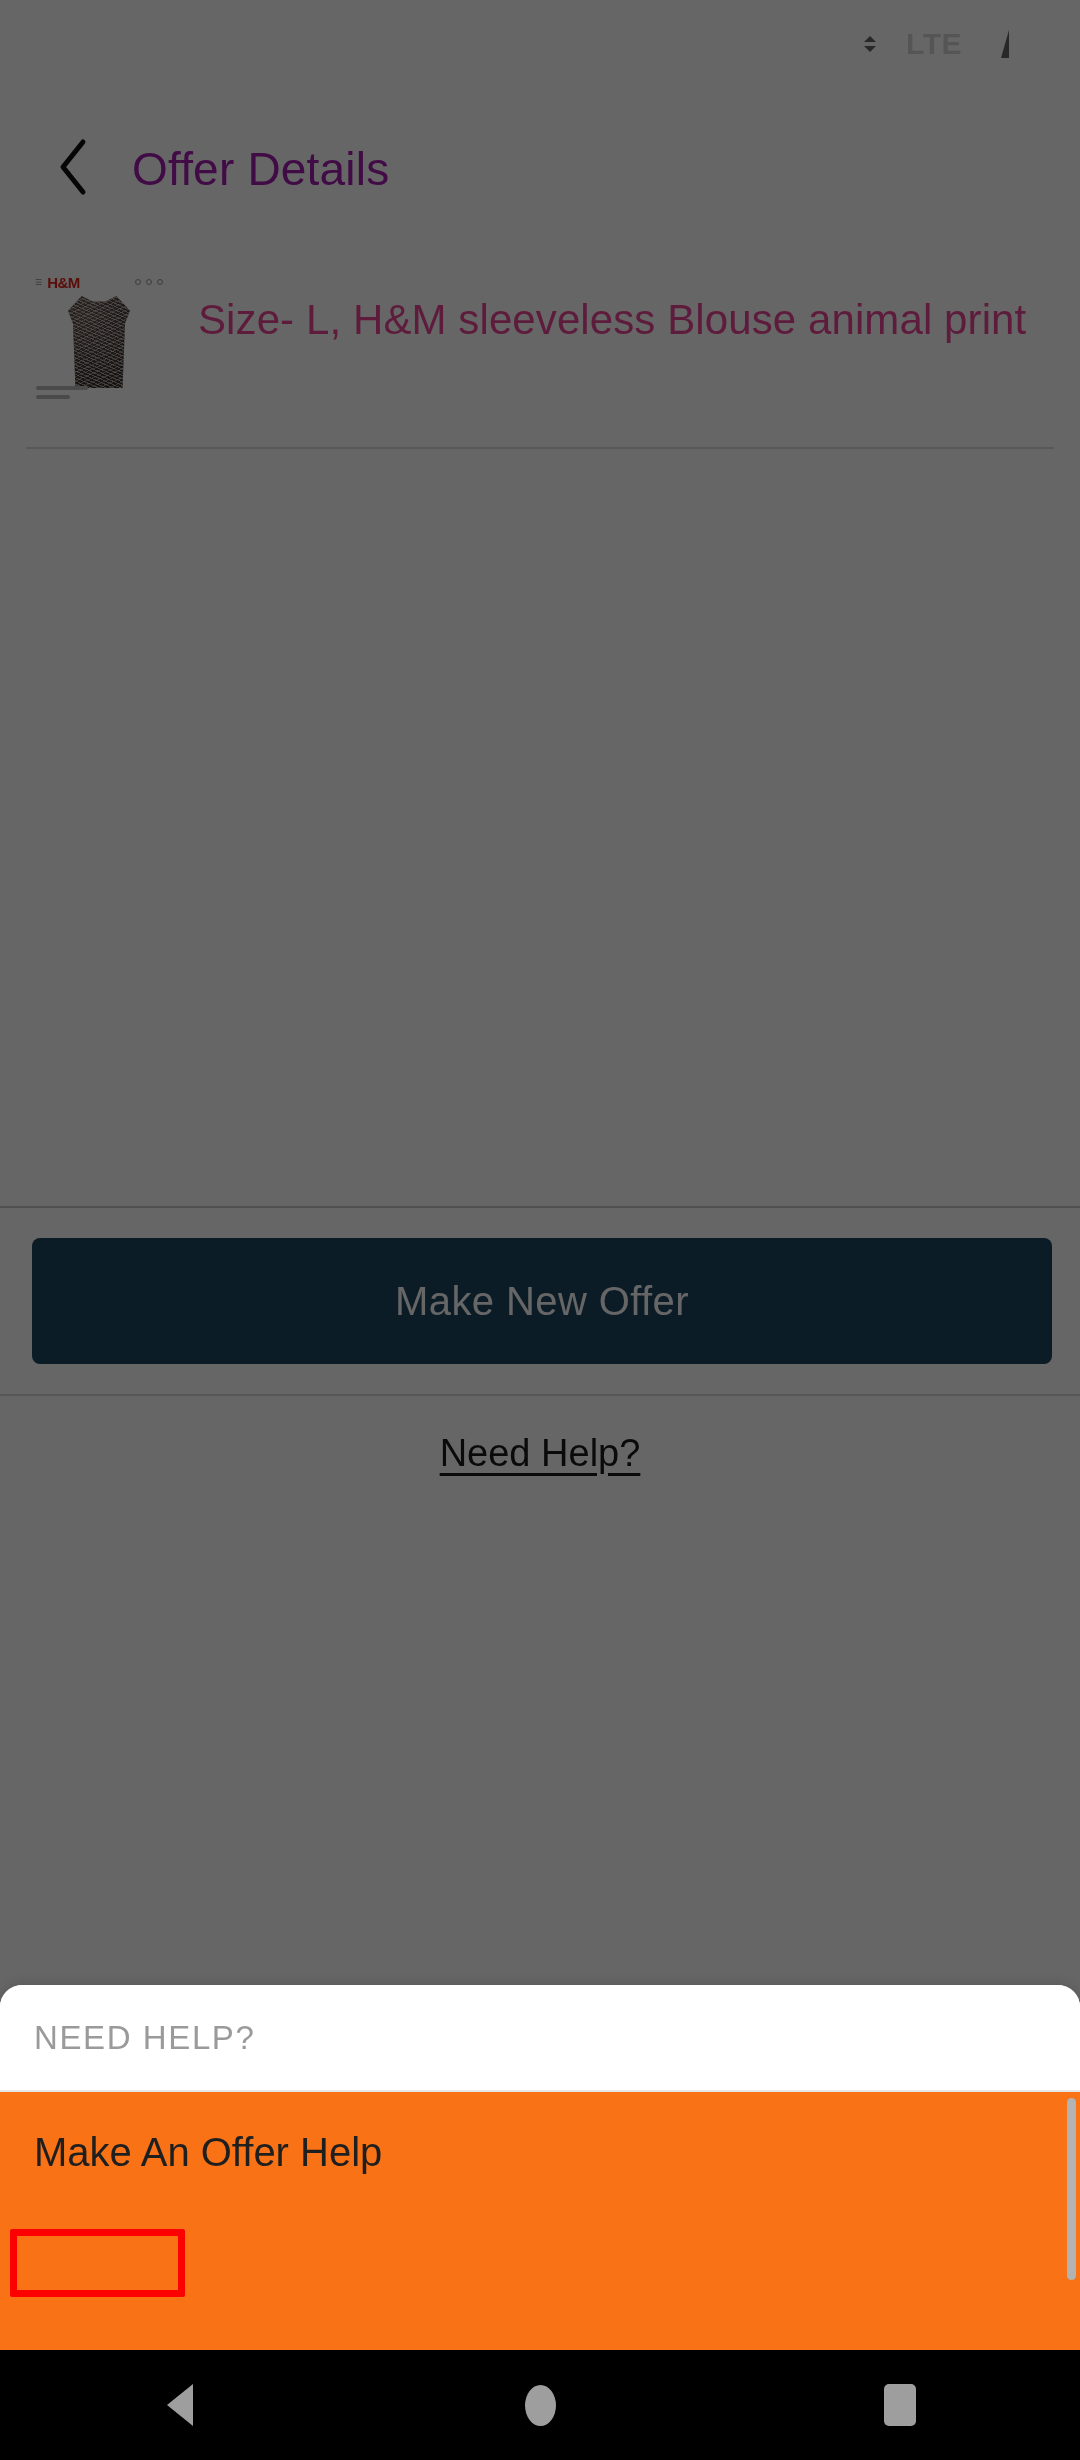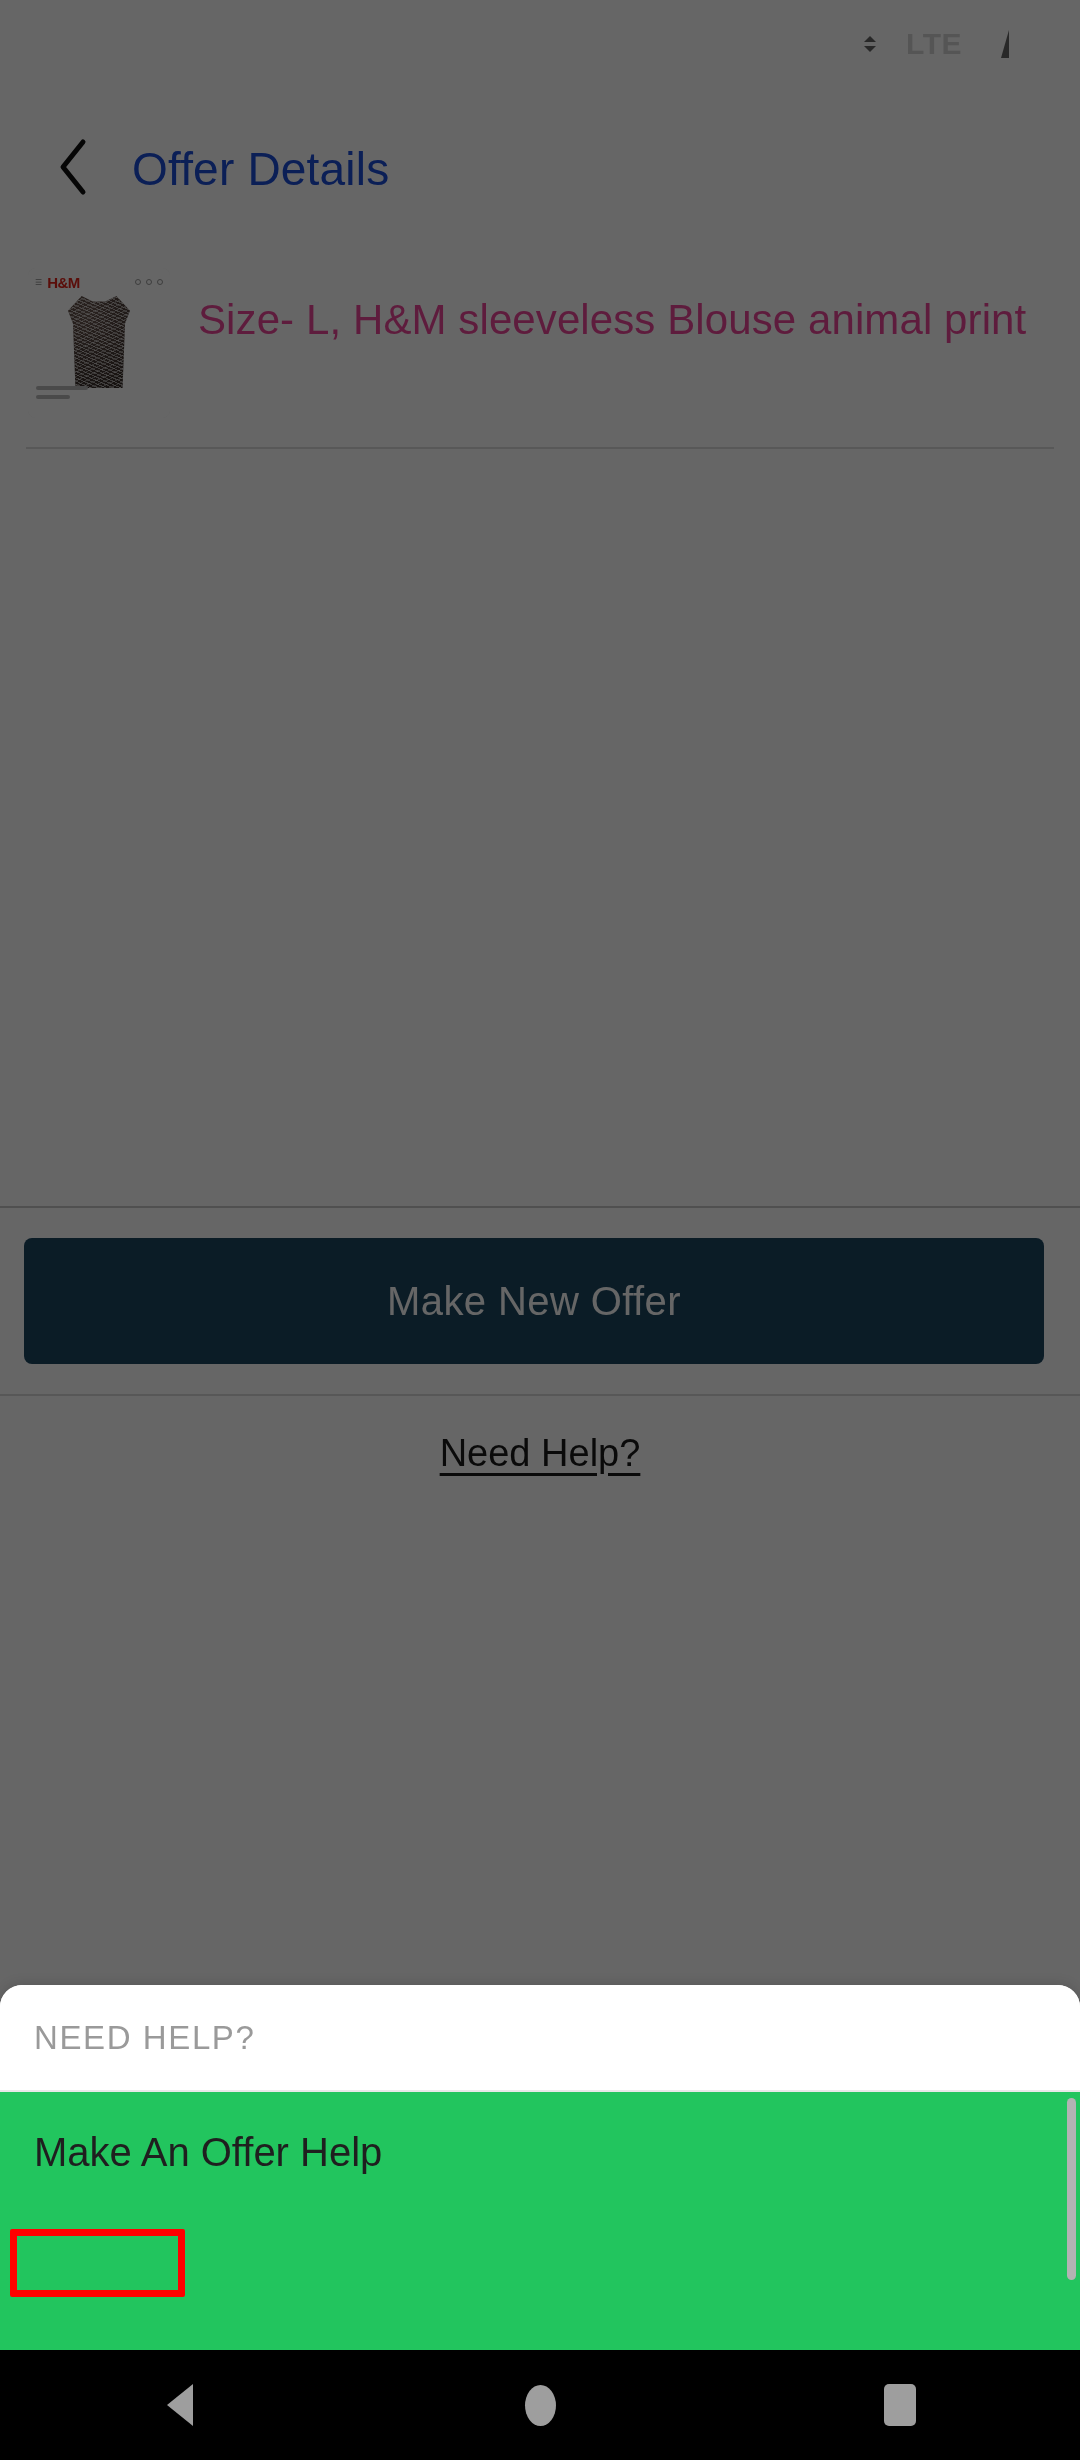--- a/index.html
+++ b/index.html
@@ -42,21 +42,21 @@
   
   .toolbar {
     position:absolute; top:88px; left:0; width:1080px; height:162px;
     display:flex; align-items:center; padding-left:38px;
   }
   .back-btn {
     width:70px; height:70px; display:flex; align-items:center; justify-content:center;
     cursor:pointer;
   }
   .toolbar-title {
-    margin-left:24px; font-size:46px; color:#1d4ed8; letter-spacing:0.2px;
+    margin-left:24px; font-size:46px; color:#a21caf; letter-spacing:0.2px;
     font-family:"Liberation Sans", sans-serif;
   }
 
   
   .product-row {
     position:absolute; top:258px; left:0; width:1080px; height:190px;
     display:flex; align-items:flex-start; padding:10px 30px 0 28px;
   }
   .thumb {
     width:142px; height:150px; border-radius:8px; overflow:hidden;
@@ -96,21 +96,21 @@
     background:#c9c9c9;
   }
   .divider-full-bottom {
     position:absolute; top:1394px; left:0; width:1080px; height:2px;
     background:#d9d9d9;
   }
 
   
   .cta-wrap { position:absolute; top:1208px; left:0; width:1080px; height:186px; }
   .cta-button {
-    position:absolute; top:30px; left:24px; width:1020px; height:126px;
+    position:absolute; top:30px; left:32px; width:1020px; height:126px;
     background:#1c4660; border-radius:8px;
     display:flex; align-items:center; justify-content:center;
     cursor:pointer; border:none;
   }
   .cta-label {
     color:#ffffff; font-size:40px; letter-spacing:0.4px;
     font-family:"Liberation Sans", sans-serif;
   }
 
   .need-help-link {
@@ -133,21 +133,21 @@
     box-shadow:0 -2px 12px rgba(0,0,0,0.12);
   }
   .sheet-header {
     height:107px; display:flex; align-items:center; padding-left:34px;
     border-bottom:2px solid #e8e8e8; background:#ffffff;
   }
   .sheet-header-label {
     font-size:33px; color:#9a9a9a; letter-spacing:1.6px;
     font-family:"Liberation Sans", sans-serif;
   }
-  .sheet-list { background:#22c55e; position:relative; height:322px; }
+  .sheet-list { background:#f97316; position:relative; height:322px; }
   .sheet-item {
     height:120px; display:flex; align-items:center; padding-left:34px;
     font-size:40px; color:#1f1f1f; cursor:pointer;
     font-family:"Liberation Sans", sans-serif;
   }
   .sheet-scrollbar {
     position:absolute; right:4px; top:6px; width:9px; height:182px;
     background:#b3b3b3; border-radius:5px;
   }
 

